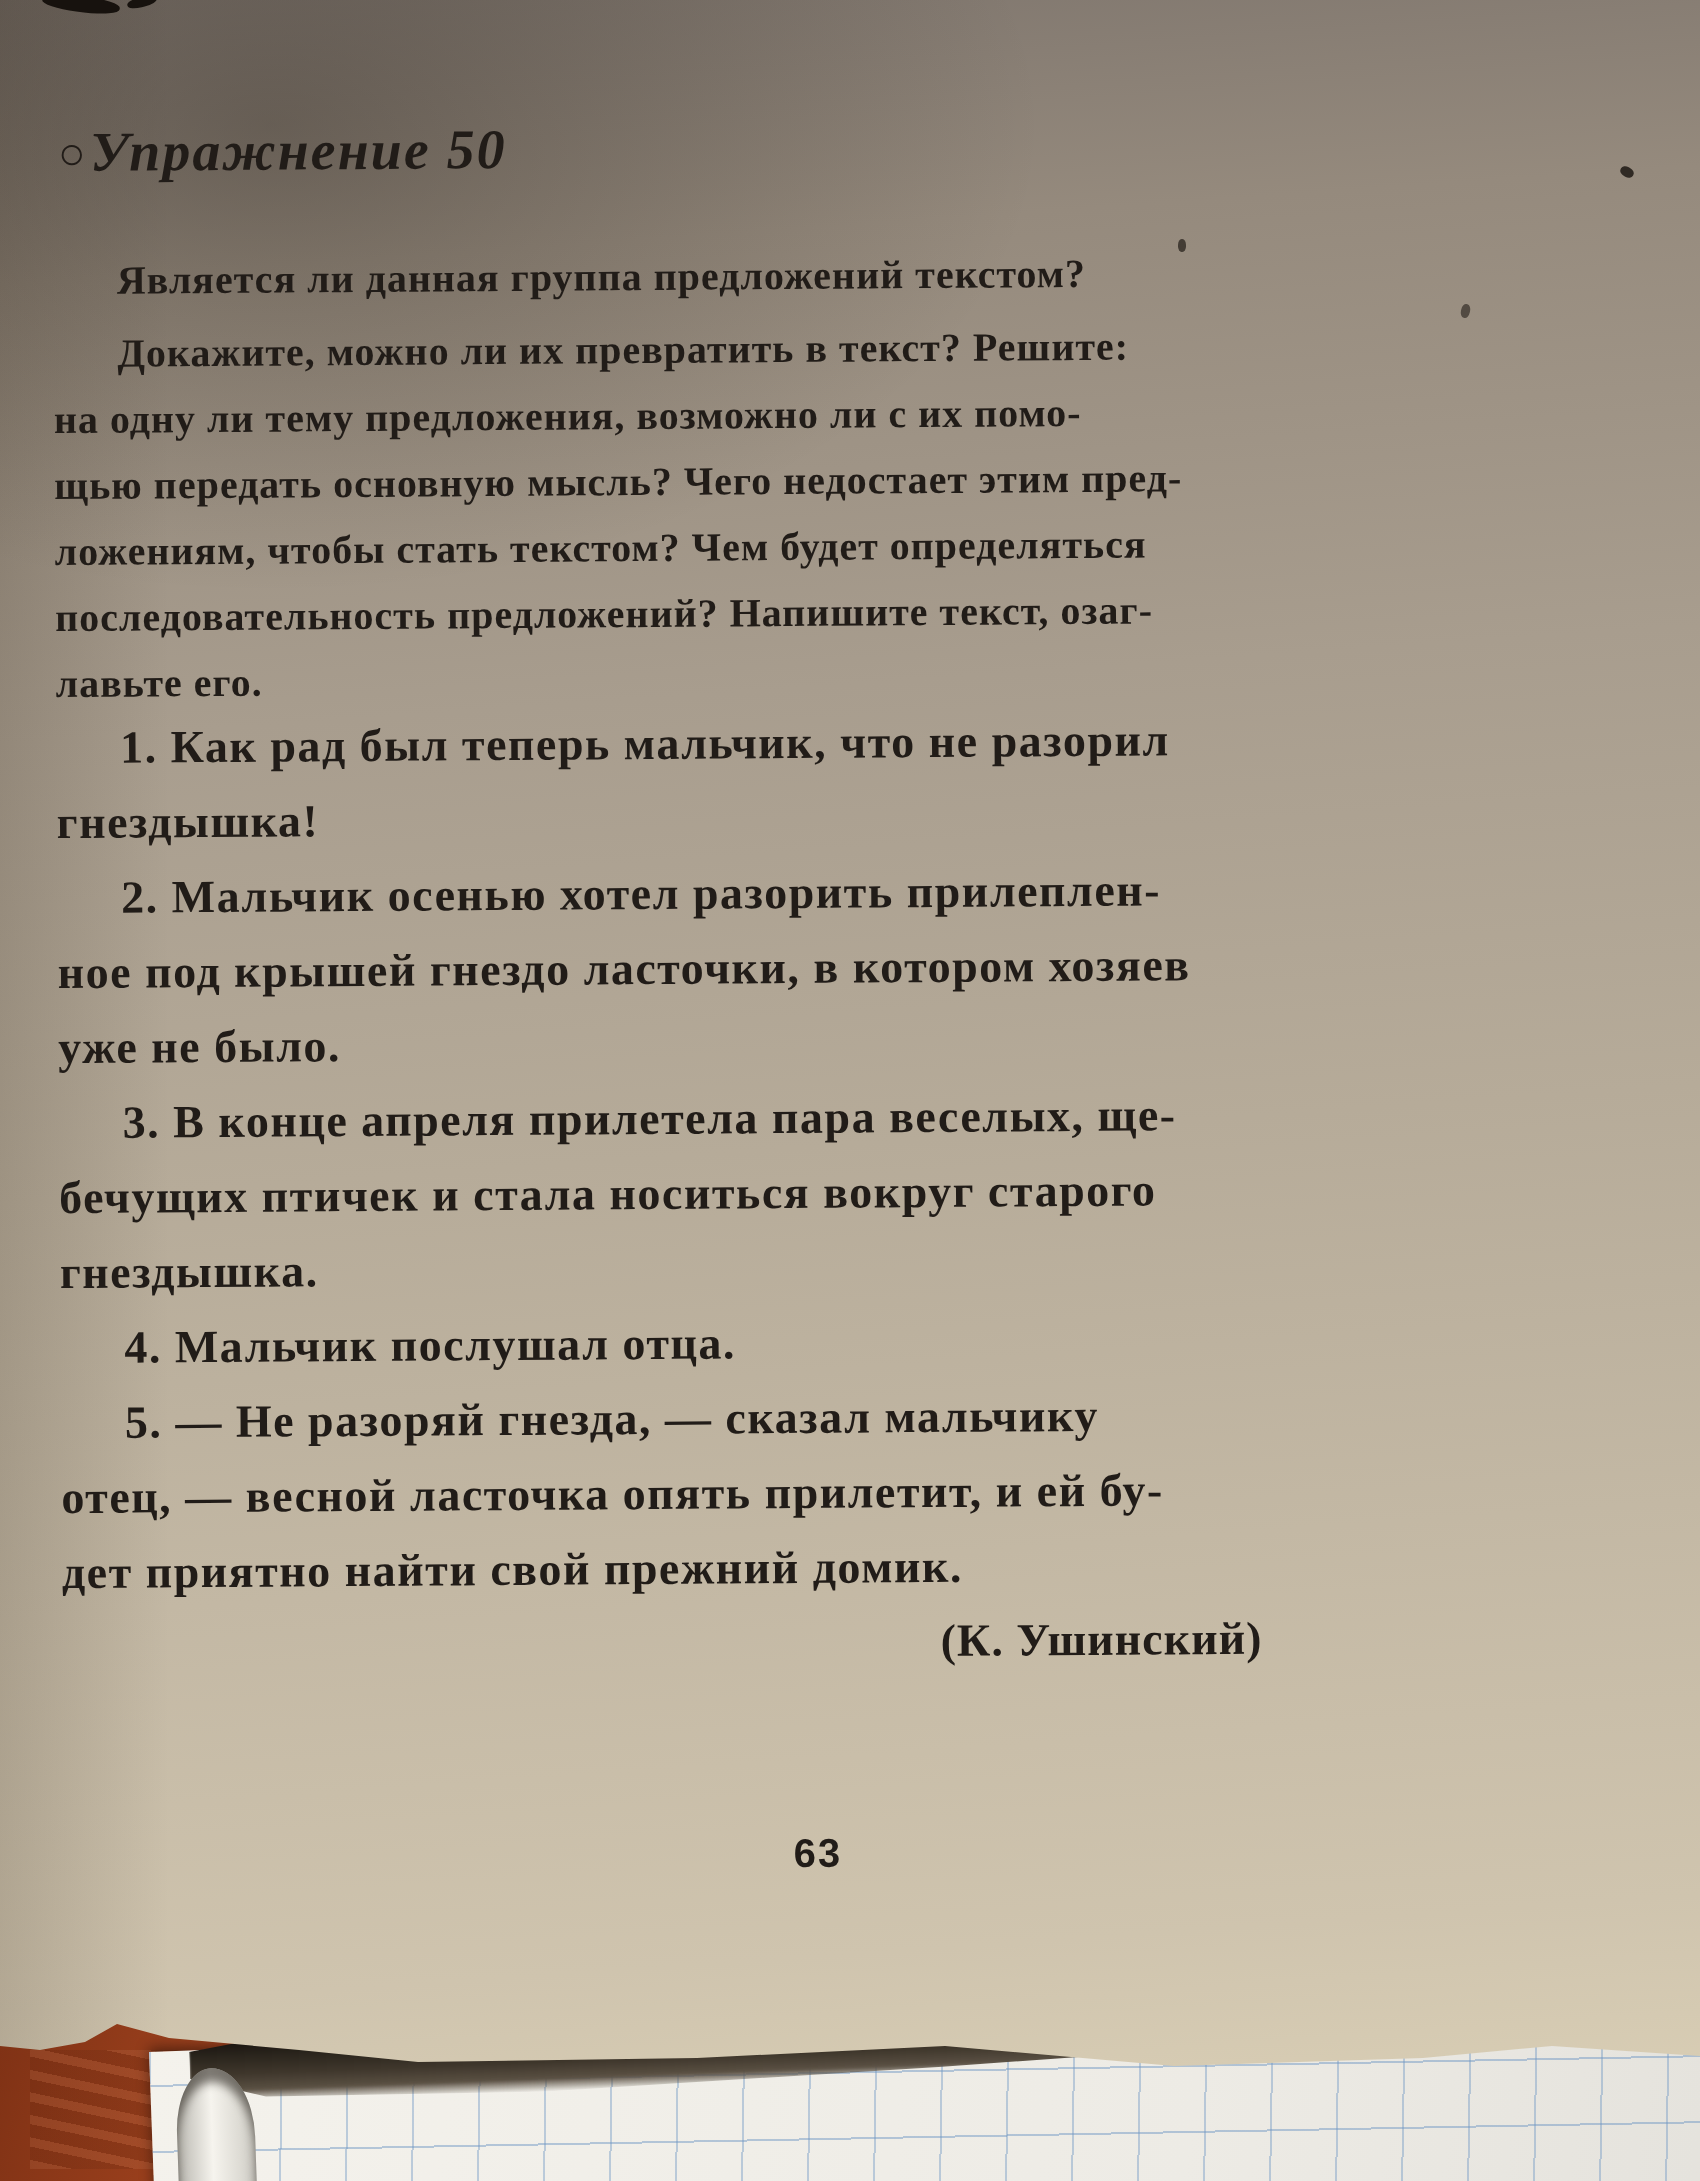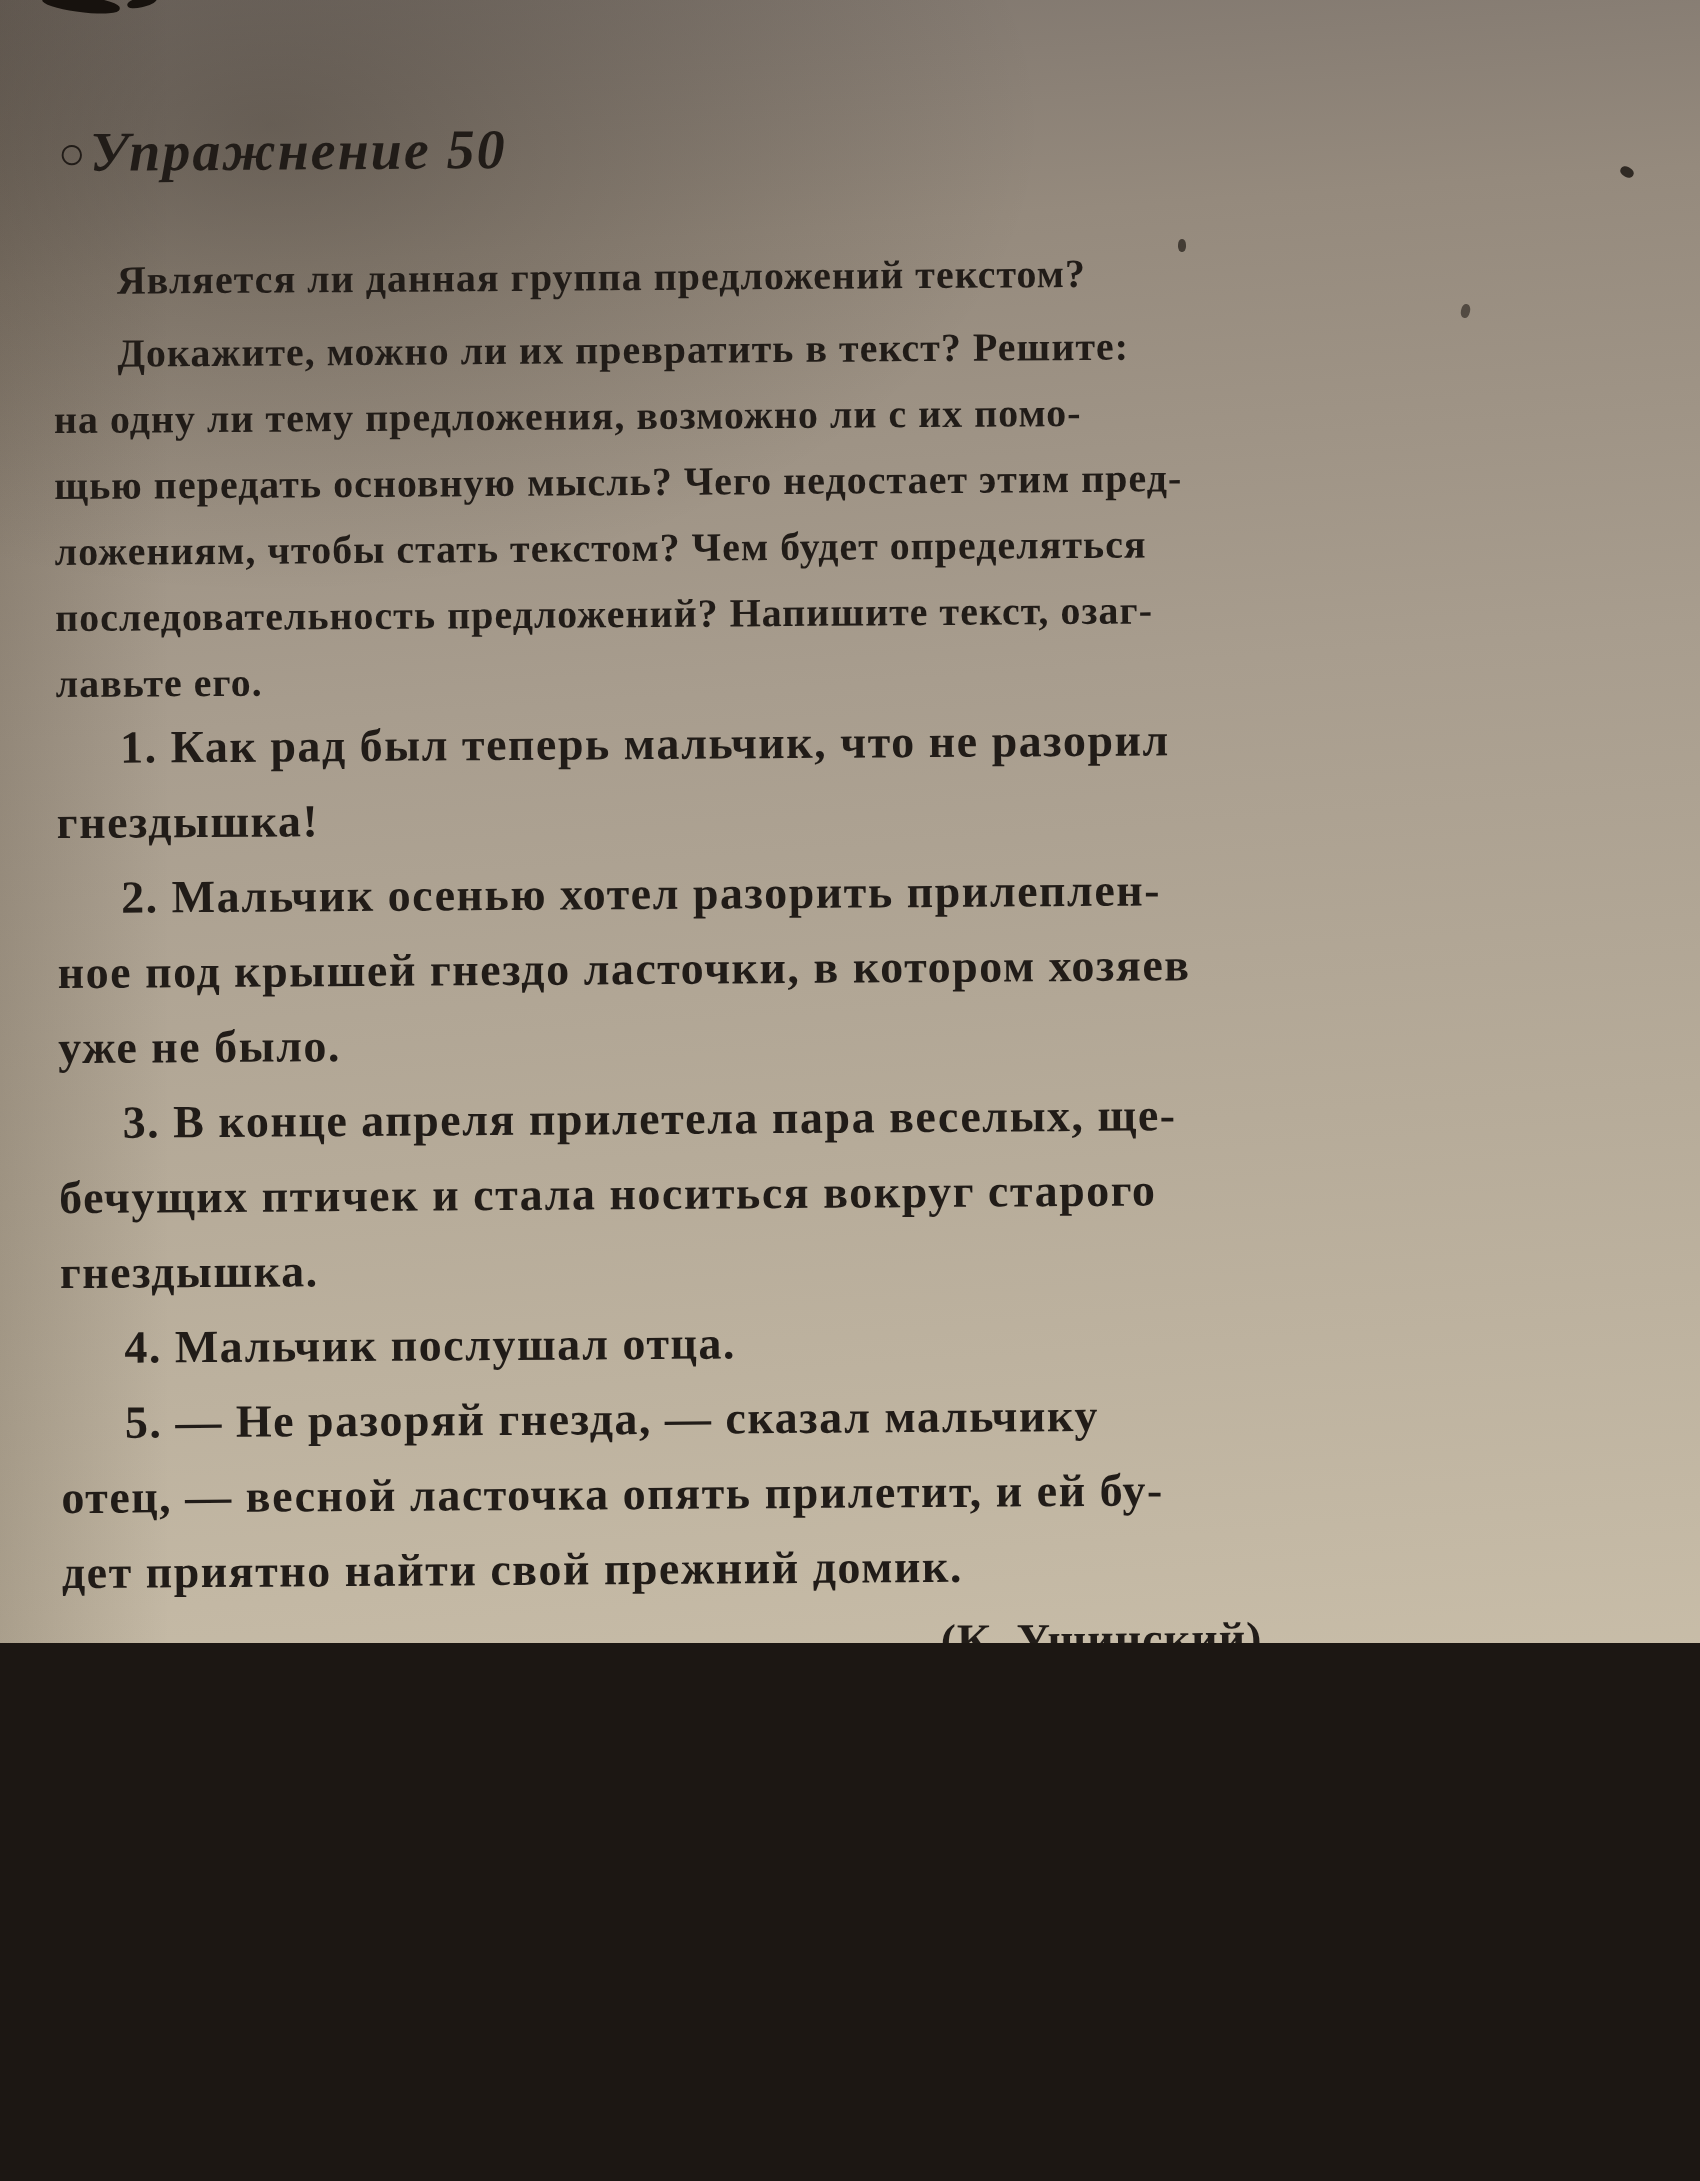--- a/index.html
+++ b/index.html
@@ -10,21 +10,21 @@
     --paper-mid:#a89d8e;
     --paper-bot:#cfc4ae;
     --nb-paper:#edebe5;
     --grid-blue:#6e96c3;
     --shadow:#26201a;
   }
   html,body{margin:0;padding:0;}
   body{background:#1c1713;}
   .scene{
     position:relative;
-    width:1700px;height:1643px;
+    width:1700px;height:2181px;
     overflow:hidden;
     background:var(--shadow);
     font-family:"Liberation Serif","DejaVu Serif",serif;
   }
   
   .desk{
     position:absolute;left:-20px;top:2010px;width:756px;height:189px;
     background:linear-gradient(104deg,var(--desk-dark) 0%,var(--desk) 35%,#b14f22 55%,#8a3818 85%);
   }
   .desk-streak{position:absolute;left:30px;top:2050px;width:498px;height:119px;

